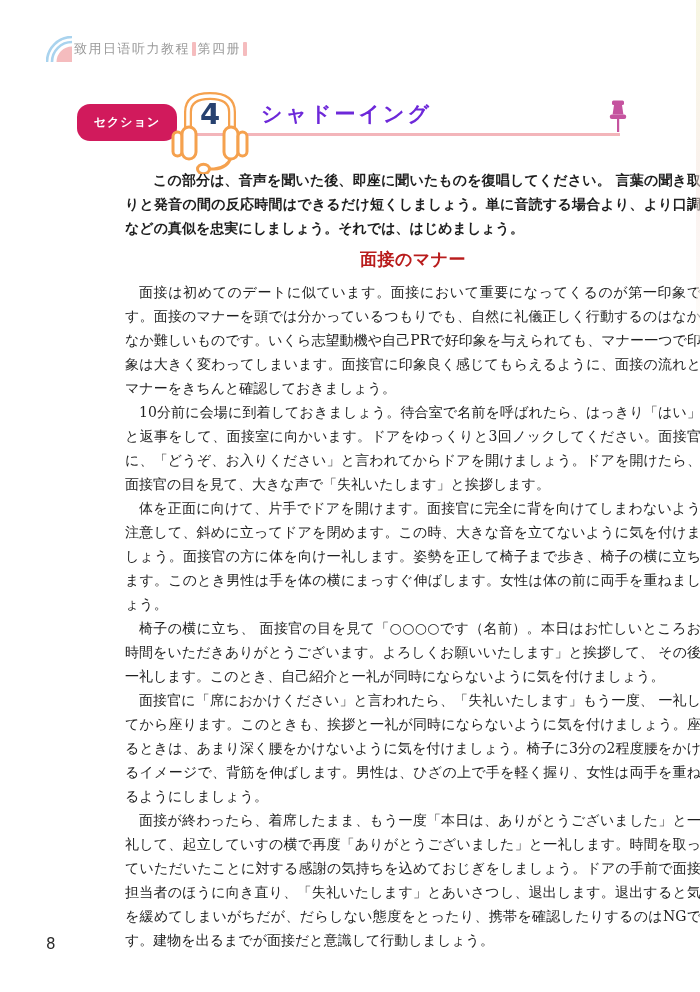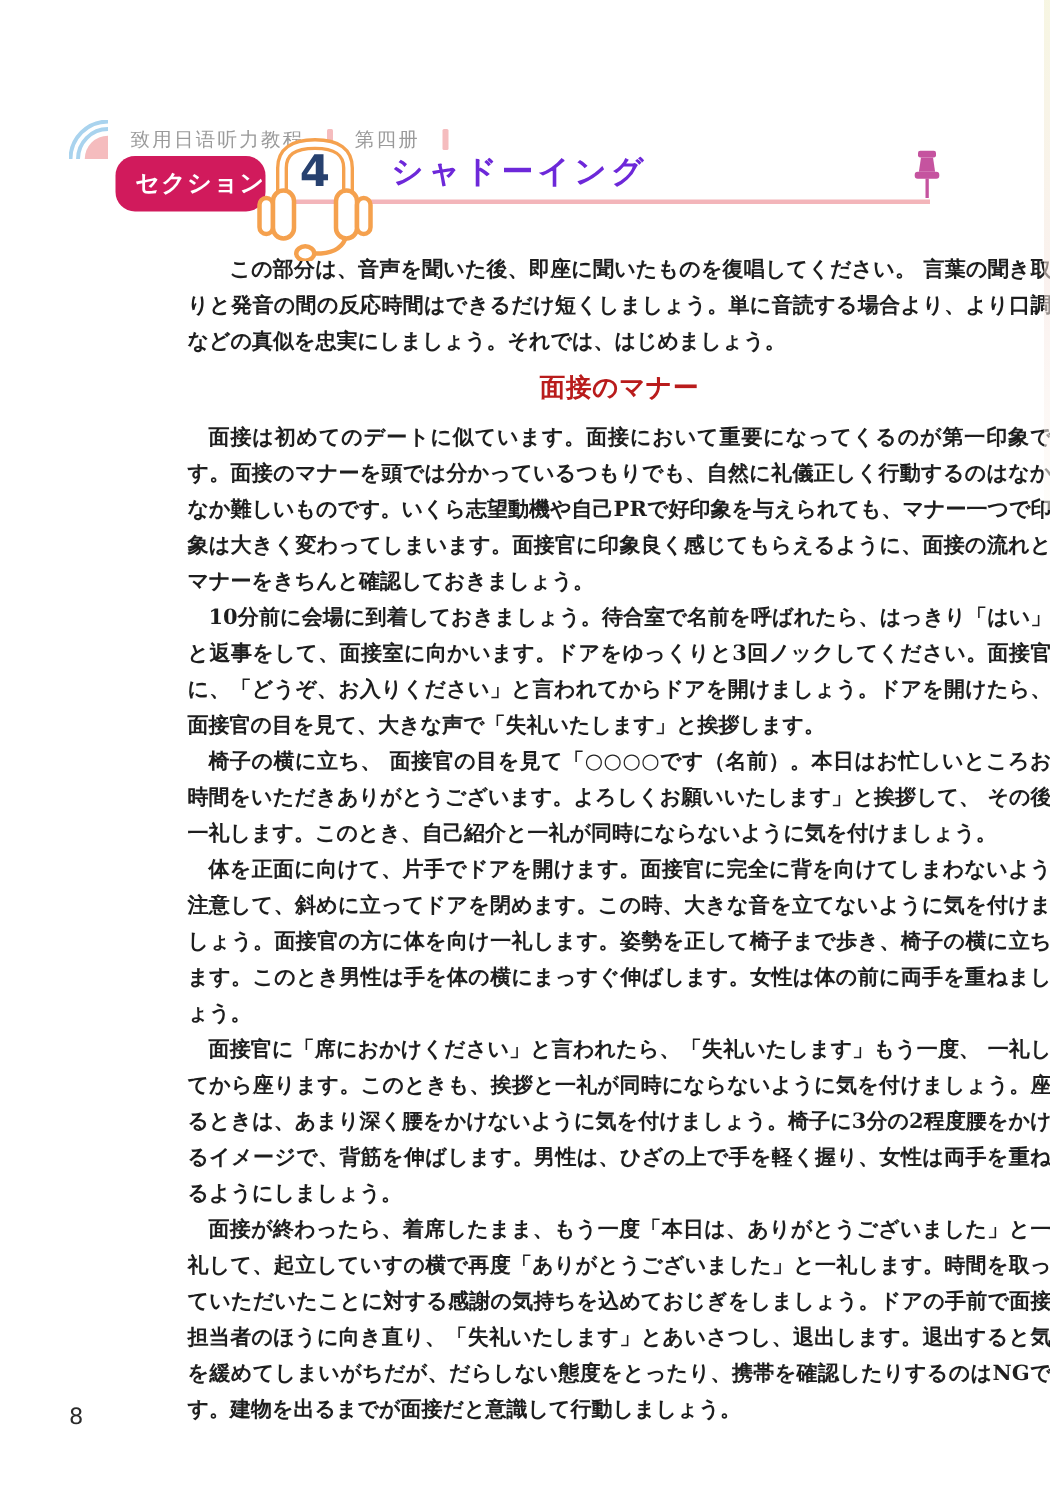--- a/index.html
+++ b/index.html
@@ -5,33 +5,32 @@
   * { margin:0; padding:0; box-sizing:border-box; }
   html,body { background:#e9e9e9; }
   .page {
     position:relative; width:700px; height:992px; margin:0 auto;
     background:#ffffff; overflow:hidden;
     font-family:"DejaVu Serif","Liberation Serif",serif;
   }
   
   .header {
     position:absolute; left:46px; top:35px; height:28px;
-    display:flex; align-items:center; gap:15px;
+    display:flex; align-items:center; gap:2px;
     font-family:"DejaVu Sans","Liberation Sans",sans-serif;
-    margin-top:44px;
   }
   .header .htext { font-size:13px; color:#9a9a9a; letter-spacing:1.5px; }
   .hbar { display:inline-block; width:3.5px; height:14px; background:#f5bcbe; border-radius:1px; }
   
   .badge {
     position:absolute; left:77px; top:104px; width:100px; height:37px;
     background:#d11a5c; border-radius:13px; z-index:2;
-    display:flex; align-items:center; justify-content:flex-end;
+    display:flex; align-items:center; justify-content:center;
     font-family:"DejaVu Sans","Liberation Sans",sans-serif;
-    font-size:16px; font-weight:600; color:#ffffff; letter-spacing:1px;
+    font-size:12px; font-weight:600; color:#ffffff; letter-spacing:1px;
   }
   .rule { position:absolute; left:172px; top:133px; width:448px; height:3px; background:#f3b5ba; z-index:1; }
   .headset { position:absolute; left:164px; top:84px; z-index:3; }
   .secnum {
     position:absolute; left:195px; top:96px; width:30px; z-index:4;
     text-align:center; font-family:"DejaVu Sans","Liberation Sans",sans-serif;
     font-size:29px; font-weight:bold; color:#27416f; line-height:36px;
   }
   .sectitle {
     position:absolute; left:261px; top:101px; z-index:2;
@@ -45,21 +44,21 @@
     font-size:14px; line-height:24px; color:#1e1e1e;
     text-align:justify; text-justify:inter-character;margin-left:48px;
   }
   .intro { font-weight:bold; text-indent:2em; }
   .heading {
     font-family:"DejaVu Sans","Liberation Sans",sans-serif;
     font-size:17px; font-weight:600; color:#b91c1c;
     text-align:center; letter-spacing:0.5px;
     line-height:26px; margin:6px 0 8px 0;
   }
-  .para { text-indent:1em;font-weight:bold; }
+  .para { text-indent:1em; }
   .source { text-align:right; padding-right:30px; font-size:13.5px; }
   .source .url { text-decoration:underline; text-underline-offset:3px; cursor:pointer; }
   
   .pagenum {
     position:absolute; left:46px; top:935px;
     font-family:"DejaVu Sans","Liberation Sans",sans-serif;
     font-size:15px; color:#2a2a2a;
   }
   .edge {
     position:absolute; right:0; top:0; width:4px; height:340px; opacity:.55;
@@ -106,22 +105,22 @@
       <rect x="3.8" y="15.5" width="16.4" height="4.6" rx="2"></rect>
       <rect x="11" y="20" width="2.2" height="13"></rect>
     </g>
   </svg>
 
   <div class="bodytext">
     <p class="intro">この部分は、音声を聞いた後、即座に聞いたものを復唱してください。 言葉の聞き取りと発音の間の反応時間はできるだけ短くしましょう。単に音読する場合より、より口調などの真似を忠実にしましょう。それでは、はじめましょう。</p>
     <h2 class="heading">面接のマナー</h2>
     <p class="para">面接は初めてのデートに似ています。面接において重要になってくるのが第一印象です。面接のマナーを頭では分かっているつもりでも、自然に礼儀正しく行動するのはなかなか難しいものです。いくら志望動機や自己PRで好印象を与えられても、マナー一つで印象は大きく変わってしまいます。面接官に印象良く感じてもらえるように、面接の流れとマナーをきちんと確認しておきましょう。</p>
     <p class="para">10分前に会場に到着しておきましょう。待合室で名前を呼ばれたら、はっきり「はい」と返事をして、面接室に向かいます。ドアをゆっくりと3回ノックしてください。面接官に、「どうぞ、お入りください」と言われてからドアを開けましょう。ドアを開けたら、面接官の目を見て、大きな声で「失礼いたします」と挨拶します。</p>
+    <p class="para">体を正面に向けて、片手でドアを開けます。面接官に完全に背を向けてしまわないよう注意して、斜めに立ってドアを閉めます。この時、大きな音を立てないように気を付けましょう。面接官の方に体を向け一礼します。姿勢を正して椅子まで歩き、椅子の横に立ちます。このとき男性は手を体の横にまっすぐ伸ばします。女性は体の前に両手を重ねましょう。</p>
     <p class="para">椅子の横に立ち、 面接官の目を見て「○○○○です（名前）。本日はお忙しいところお時間をいただきありがとうございます。よろしくお願いいたします」と挨拶して、 その後一礼します。このとき、自己紹介と一礼が同時にならないように気を付けましょう。</p>
-    <p class="para">体を正面に向けて、片手でドアを開けます。面接官に完全に背を向けてしまわないよう注意して、斜めに立ってドアを閉めます。この時、大きな音を立てないように気を付けましょう。面接官の方に体を向け一礼します。姿勢を正して椅子まで歩き、椅子の横に立ちます。このとき男性は手を体の横にまっすぐ伸ばします。女性は体の前に両手を重ねましょう。</p>
     <p class="para">面接官に「席におかけください」と言われたら、「失礼いたします」もう一度、 一礼してから座ります。このときも、挨拶と一礼が同時にならないように気を付けましょう。座るときは、あまり深く腰をかけないように気を付けましょう。椅子に3分の2程度腰をかけるイメージで、背筋を伸ばします。男性は、ひざの上で手を軽く握り、女性は両手を重ねるようにしましょう。</p>
     <p class="para">面接が終わったら、着席したまま、もう一度「本日は、ありがとうございました」と一礼して、起立していすの横で再度「ありがとうございました」と一礼します。時間を取っていただいたことに対する感謝の気持ちを込めておじぎをしましょう。ドアの手前で面接担当者のほうに向き直り、「失礼いたします」とあいさつし、退出します。退出すると気を緩めてしまいがちだが、だらしない態度をとったり、携帯を確認したりするのはNGです。建物を出るまでが面接だと意識して行動しましょう。</p>
   </div>
 
   <div class="pagenum">8</div>
   <div class="edge"></div>
 
 </div>
 
 </body></html>

